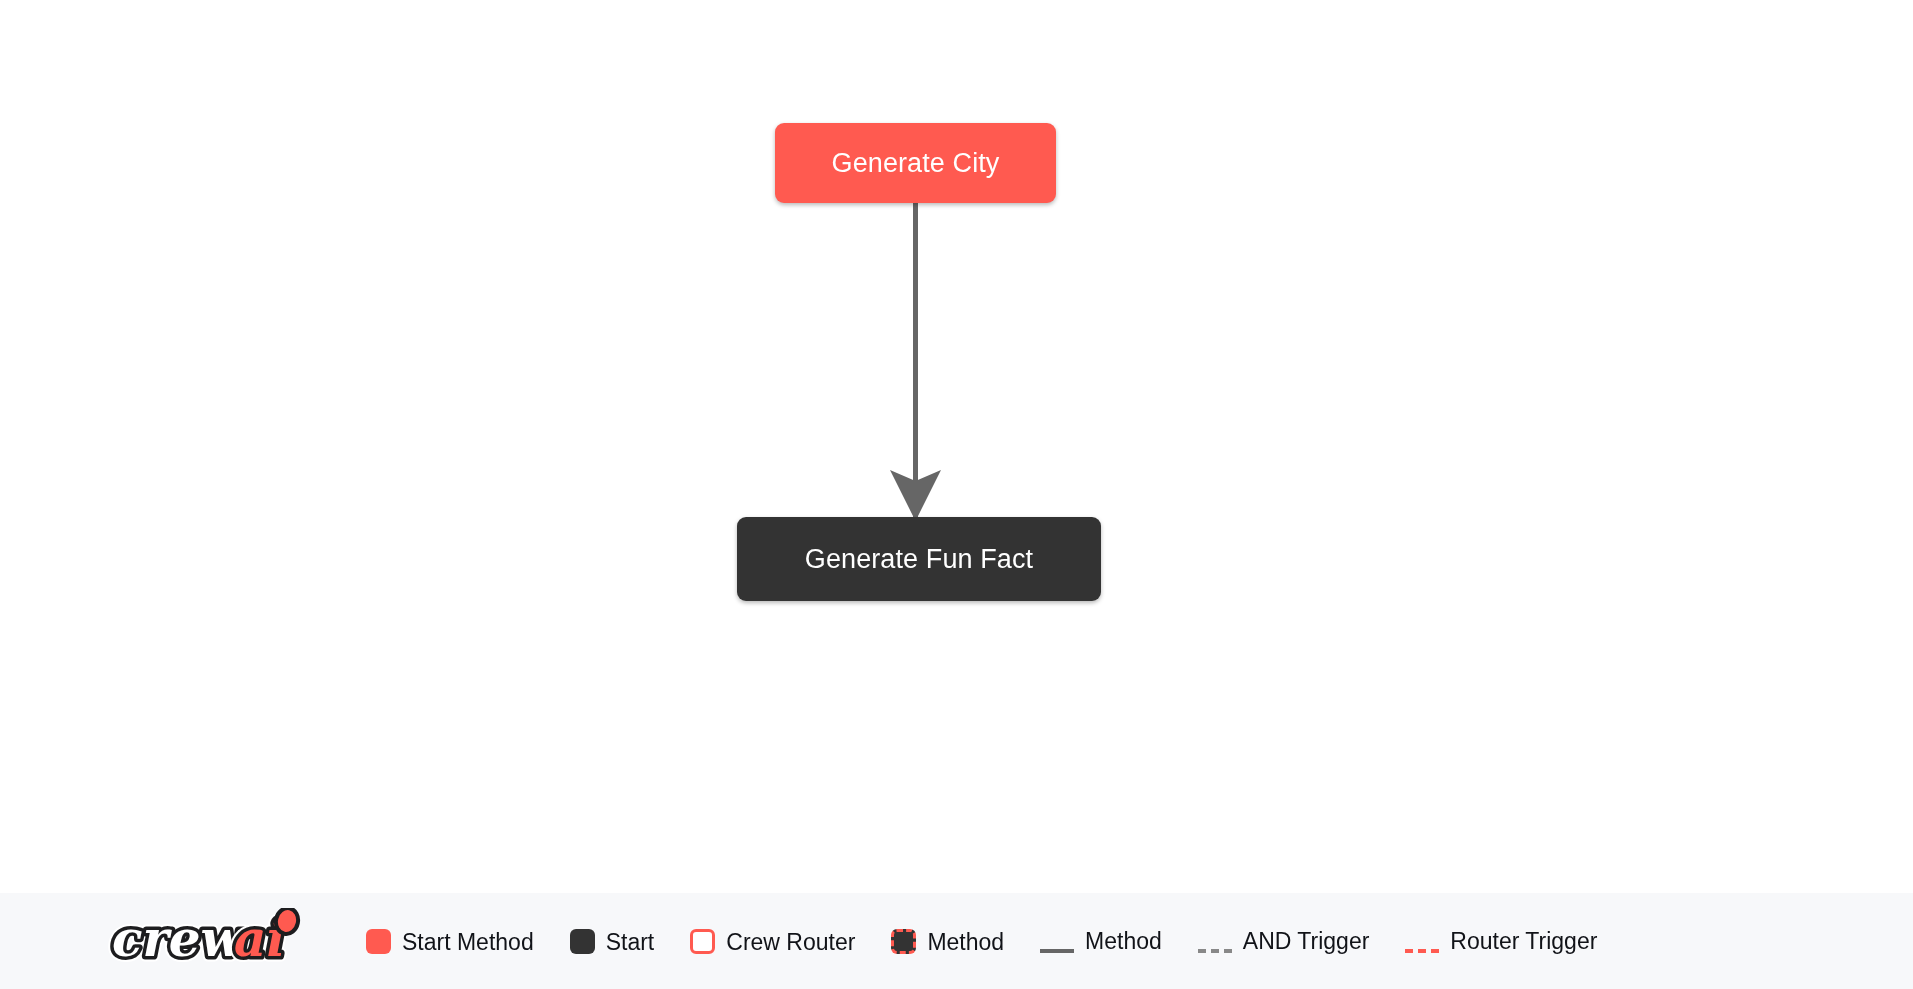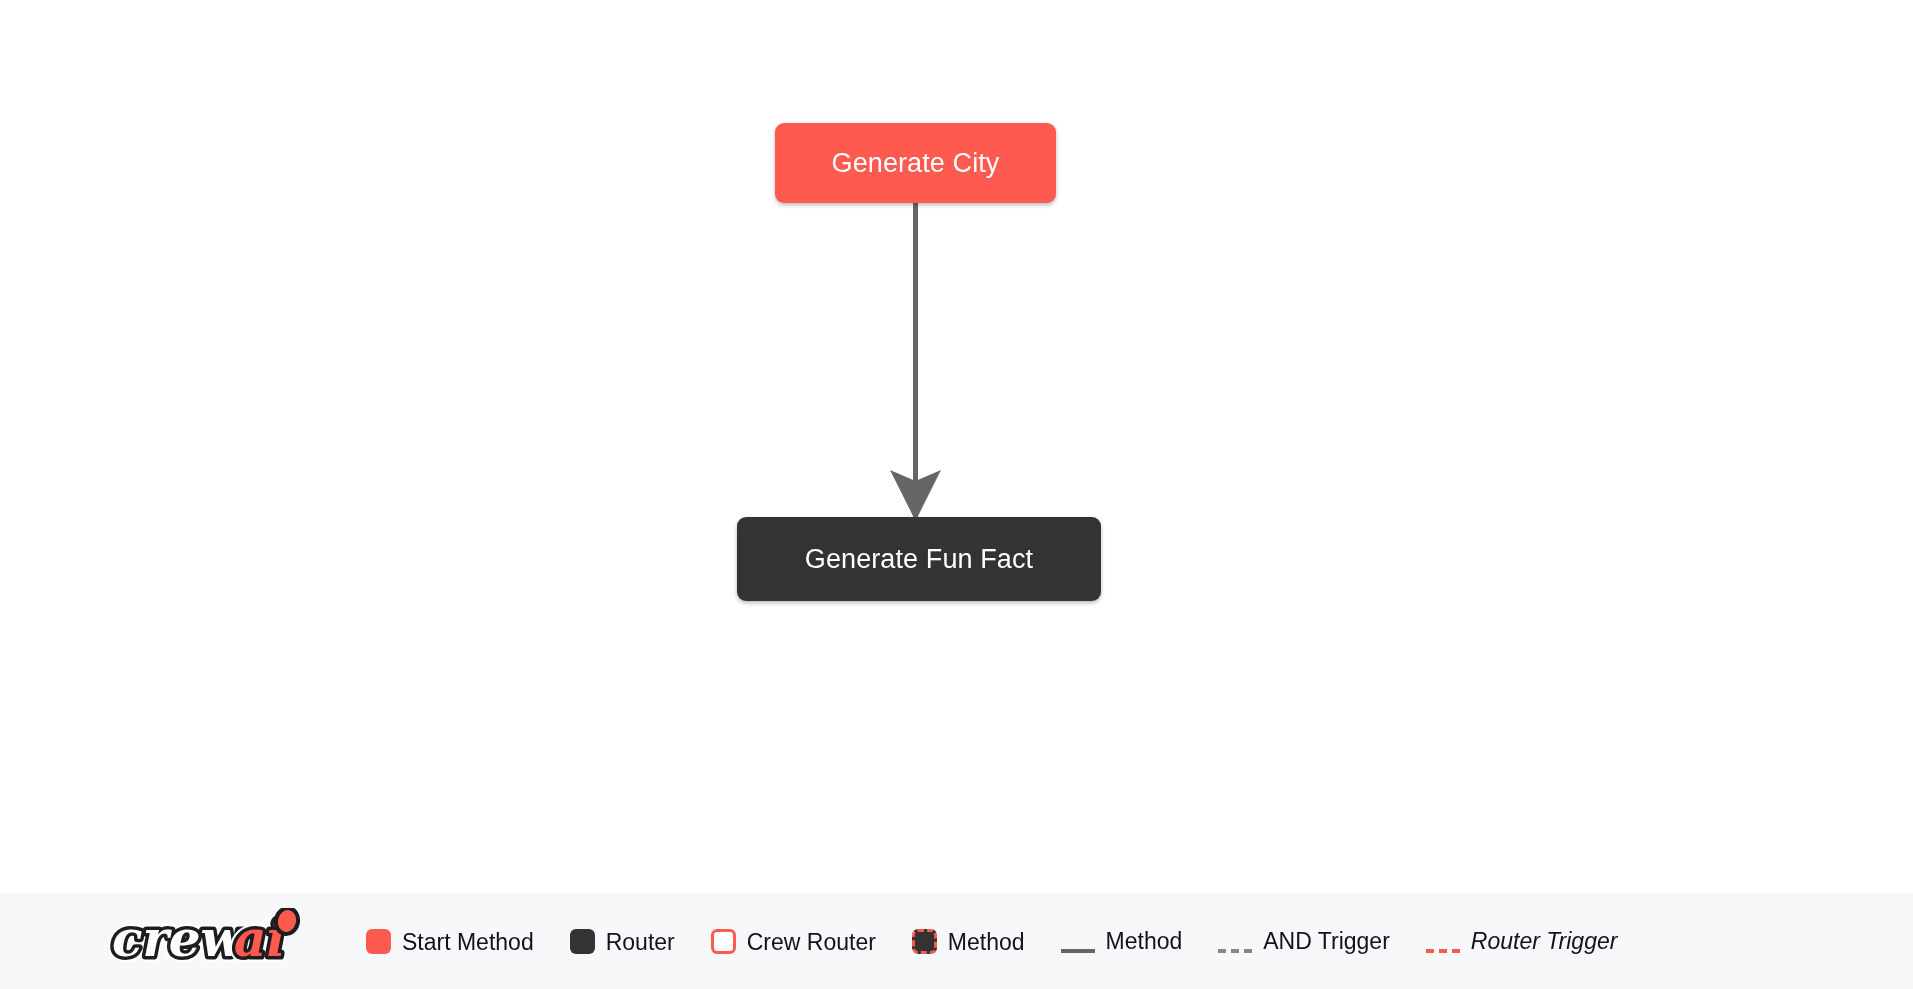--- a/index.html
+++ b/index.html
@@ -105,21 +105,21 @@
   }
 
   .legend-item {
     display: flex;
     align-items: flex-end;
     margin-right: 36px;
     cursor: default;
     white-space: nowrap;
   }
 
-  .legend-item:last-child { margin-right: 8px; font-style: italic; }
+  .legend-item:last-child { margin-right: 8px; }
 
   .legend-label {
     font-size: 23px;
     color: #111318;
     line-height: 1;
   }
 
   
   .swatch {
     width: 25px;
@@ -193,21 +193,21 @@
 
     <div class="legend-items">
 
       <div class="legend-item">
         <span class="swatch swatch-start"></span>
         <span class="legend-label">Start Method</span>
       </div>
 
       <div class="legend-item">
         <span class="swatch swatch-method"></span>
-        <span class="legend-label">Router</span>
+        <span class="legend-label">Start</span>
       </div>
 
       <div class="legend-item">
         <span class="swatch swatch-crew"></span>
         <span class="legend-label">Crew Router</span>
       </div>
 
       <div class="legend-item">
         <span class="swatch swatch-router"></span>
         <span class="legend-label">Method</span>

